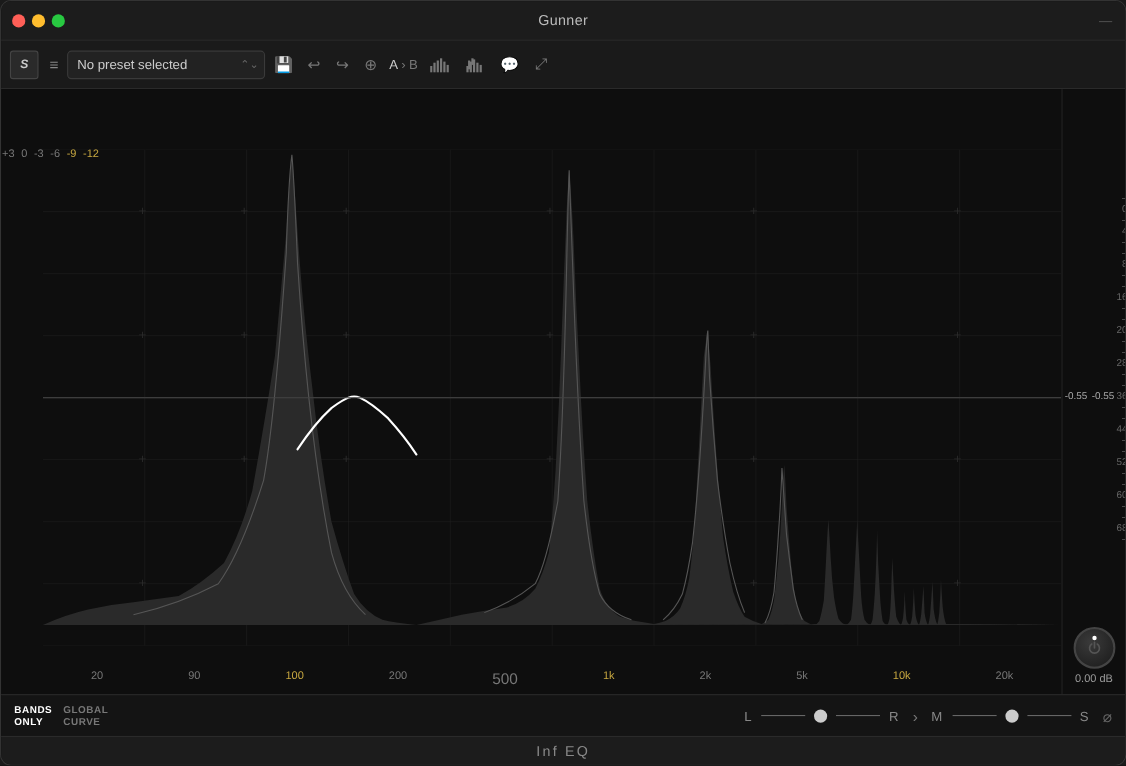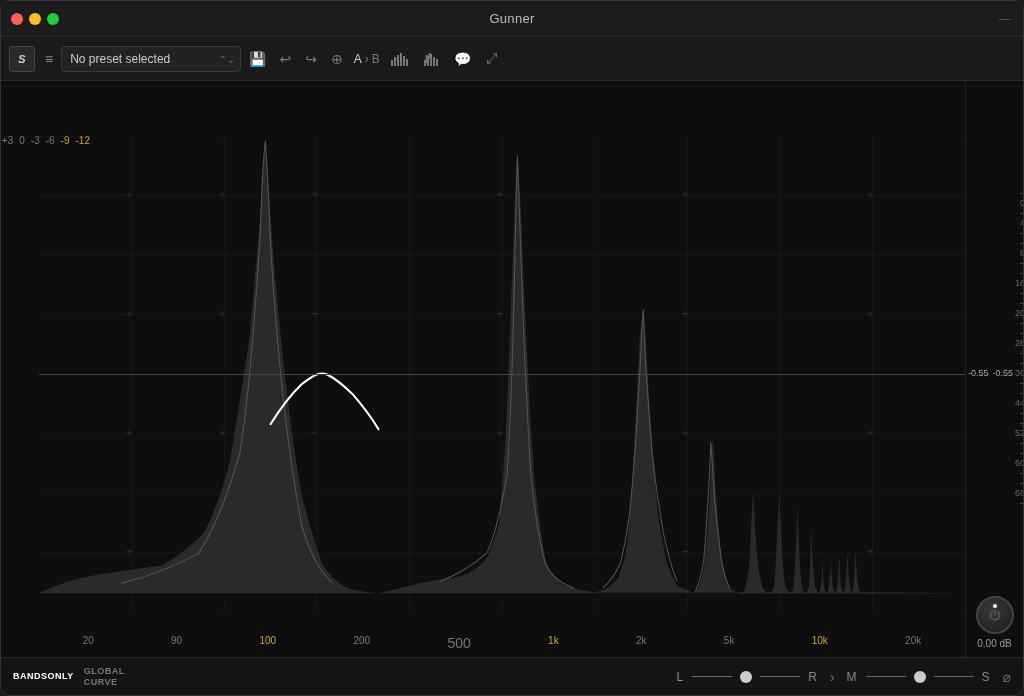--- a/index.html
+++ b/index.html
@@ -641,21 +641,21 @@
           </svg>
         </div>
         <span class="power-label">0.00 dB</span>
       </div>
     </div>
 
   </div>
 
   <div class="bottom-bar">
     <div class="bottom-left">
-      <div style="display:flex;flex-direction:row;line-height:1.2;">
+      <div style="display:flex;flex-direction:column;line-height:1.2;">
         <span style="color:#fff;font-size:9px;font-weight:700;letter-spacing:0.5px;">BANDS</span>
         <span style="color:#fff;font-size:9px;font-weight:700;letter-spacing:0.5px;">ONLY</span>
       </div>
       <div style="display:flex;flex-direction:column;line-height:1.2;">
         <span style="color:#777;font-size:9px;font-weight:600;letter-spacing:0.5px;">GLOBAL</span>
         <span style="color:#777;font-size:9px;font-weight:600;letter-spacing:0.5px;">CURVE</span>
       </div>
     </div>
 
     <div class="bottom-center">
@@ -673,14 +673,17 @@
         <span style="color:#888;font-size:12px;letter-spacing:1px;">M</span>
         <div class="ms-line"></div>
         <div class="ms-knob"></div>
         <div class="ms-line"></div>
         <span style="color:#888;font-size:12px;letter-spacing:1px;">S</span>
       </div>
       <span class="null-btn">⌀</span>
     </div>
   </div>
 
+  <div class="footer">
+    <span class="footer-title">Inf EQ</span>
+  </div>
 
 </div>
 
 </body></html>

